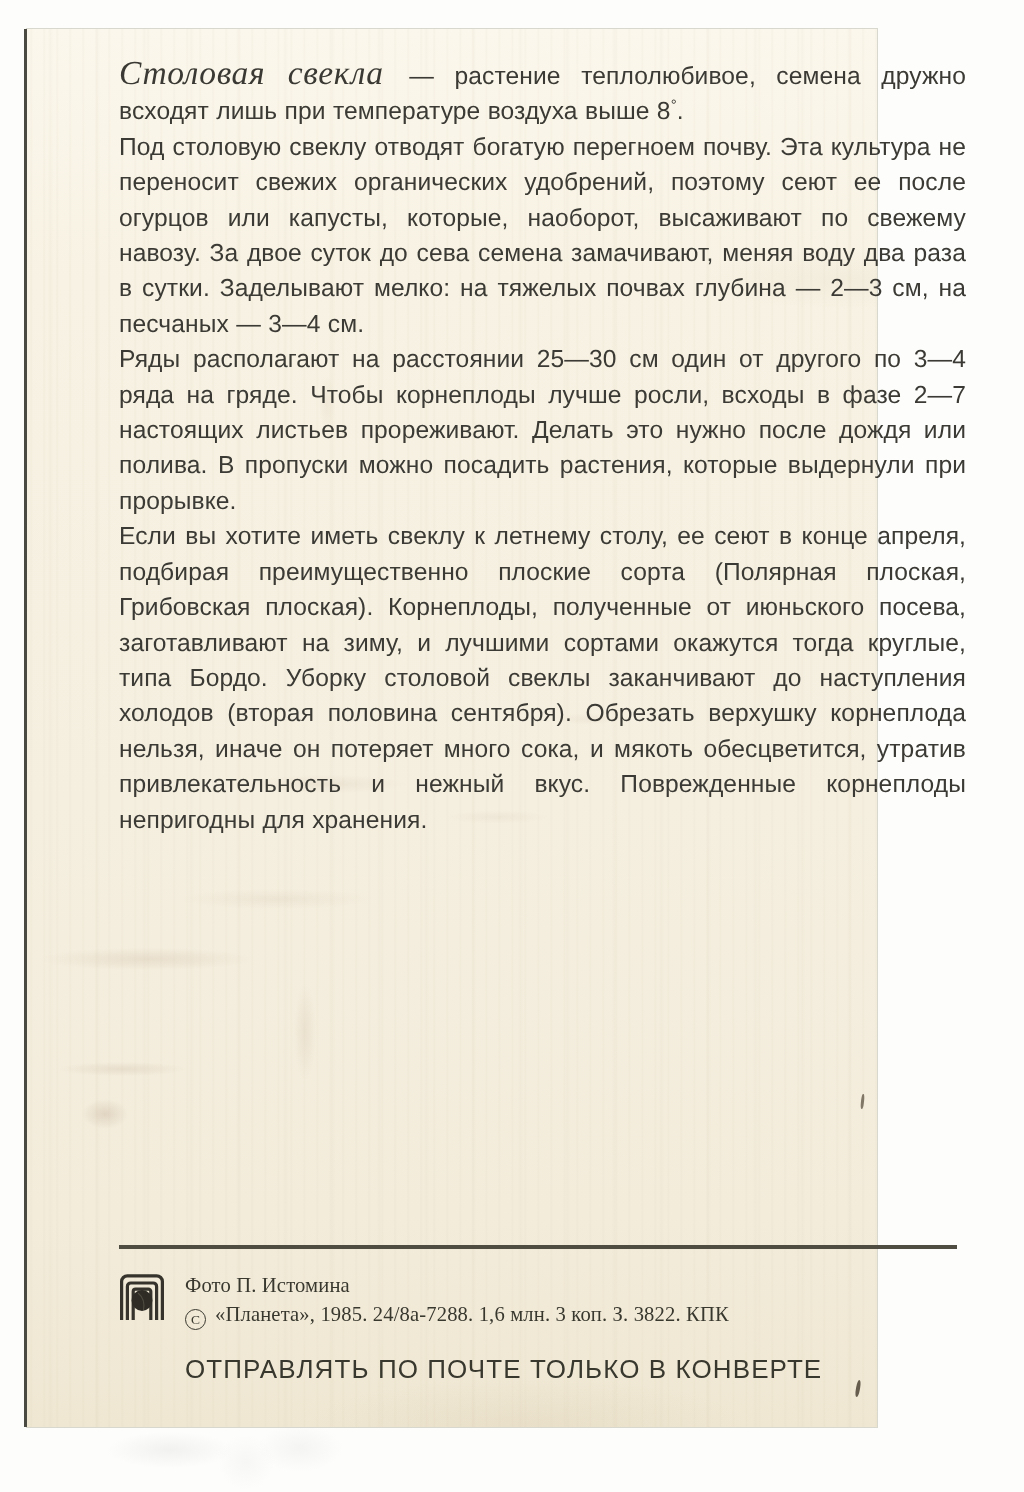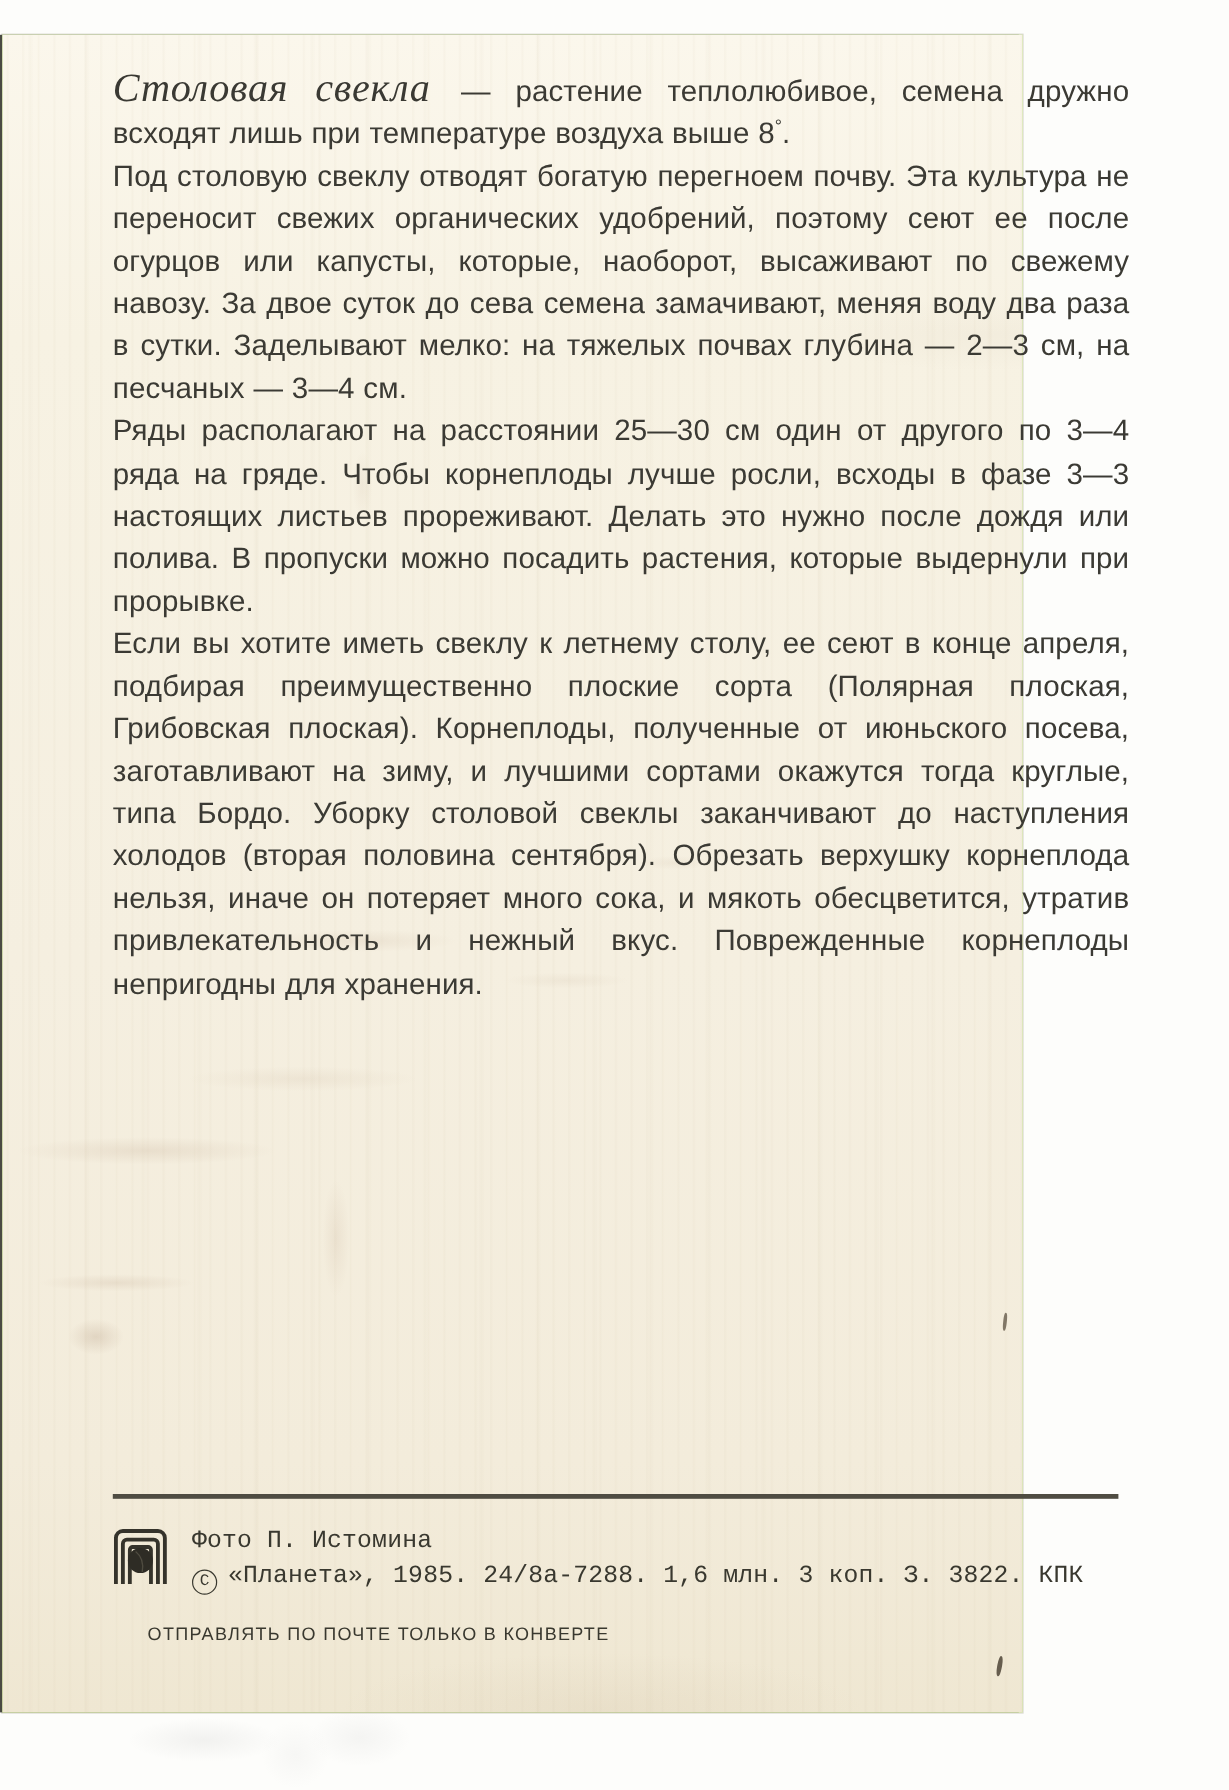--- a/index.html
+++ b/index.html
@@ -30,25 +30,25 @@
     width: 1024px; height: 72px;
     background:
       radial-gradient(ellipse 90px 26px at 170px 30px, rgba(180,180,178,.16), rgba(255,255,255,0) 70%),
       radial-gradient(ellipse 60px 34px at 300px 28px, rgba(185,185,183,.13), rgba(255,255,255,0) 70%),
       radial-gradient(ellipse 40px 40px at 246px 42px, rgba(190,190,188,.10), rgba(255,255,255,0) 70%);
   }
 
   
   .card {
     position: absolute;
-    left: 2px;
+    left: 27px;
     top: 29px;
     width: 850px;
     height: 1398px;
-    background: #bef264;
+    background: #f9a8d4;
     box-shadow:
       -3px 0 0 0 #4a4a42,
        0 0 0 1px rgba(150,145,125,.35);
   }
   
   .paper-tone {
     position: absolute;
     inset: 0;
     background:
       linear-gradient(180deg, #fbf7ec 0%, #f7f2e3 18%, #f5efe0 55%, #f3ecdb 85%, #efe7d2 100%);
@@ -173,21 +173,21 @@
   }
   .logo {
     width: 46px;
     height: 48px;
     flex: 0 0 46px;
     margin-top: 2px;
     margin-right: 20px;
   }
   .imprint-lines {
     color: #39382f;
-    font-family: Liberation Mono, monospace;
+    font-family: Liberation Serif, serif;
     font-size: 20.6px;
     line-height: 28.5px;
     letter-spacing: .15px;
     white-space: nowrap;
   }
   .copy-line {
     display: flex;
     align-items: baseline;
   }
   .copy-mark {
@@ -200,45 +200,45 @@
     border-radius: 50%;
     font-size: 13.5px;
     line-height: 1;
     margin-right: 9px;
     position: relative;
     top: 3px;
     flex: 0 0 19px;
   }
   .mail-note {
     margin-top: 26px;
-    margin-left: 29px;
+    margin-left: 66px;
     color: #39382f;
     font-family: "Liberation Sans", sans-serif;
-    font-size: 15px;
+    font-size: 26px;
     letter-spacing: 1.1px;
     white-space: nowrap;
   }
 </style>
 </head>
 <body>
 
 <div class="scan-bg"></div>
 
 <div class="card">
   <div class="paper-tone"></div>
   <div class="paper-fiber"></div>
   <div class="paper-stains"></div>
   <div class="edge-nick"></div>
   <div class="corner-nick"></div>
 
   <div class="content">
     <div class="body-text">
       <p><span class="title">Столовая свекла</span><span> — </span><span>растение теплолюбивое, семена дружно всходят лишь при температуре воздуха выше 8<span class="deg">°</span>.</span></p>
       <p>Под столовую свеклу отводят богатую перегноем почву. Эта культура не переносит свежих органических удобрений, поэтому сеют ее после огурцов или капусты, которые, наоборот, высаживают по свежему навозу. За двое суток до сева семена замачивают, меняя воду два раза в сутки. Заделывают мелко: на тяжелых почвах глубина — 2—3 см, на песчаных — 3—4 см.</p>
-      <p>Ряды располагают на расстоянии 25—30 см один от другого по 3—4 ряда на гряде. Чтобы корнеплоды лучше росли, всходы в фазе 3—3 настоящих листьев прореживают. Делать это нужно после дождя или полива. В пропуски можно посадить растения, которые выдернули при прорывке.</p>
+      <p>Ряды располагают на расстоянии 25—30 см один от другого по 3—4 ряда на гряде. Чтобы корнеплоды лучше росли, всходы в фазе 2—7 настоящих листьев прореживают. Делать это нужно после дождя или полива. В пропуски можно посадить растения, которые выдернули при прорывке.</p>
       <p>Если вы хотите иметь свеклу к летнему столу, ее сеют в конце апреля, подбирая преимущественно плоские сорта (Полярная плоская, Грибовская плоская). Корнеплоды, полученные от июньского посева, заготавливают на зиму, и лучшими сортами окажутся тогда круглые, типа Бордо. Уборку столовой свеклы заканчивают до наступления холодов (вторая половина сентября). Обрезать верхушку корнеплода нельзя, иначе он потеряет много сока, и мякоть обесцветится, утратив привлекательность и нежный вкус. Поврежденные корнеплоды непригодны для хранения.</p>
     </div>
   </div>
 
   <div class="footer">
     <div class="rule"></div>
     <div class="imprint-row">
       <span class="logo">
         <svg viewBox="0 0 46 48" width="46" height="48" aria-hidden="true">
           <g fill="none" stroke="#35332b" stroke-width="3.2">

